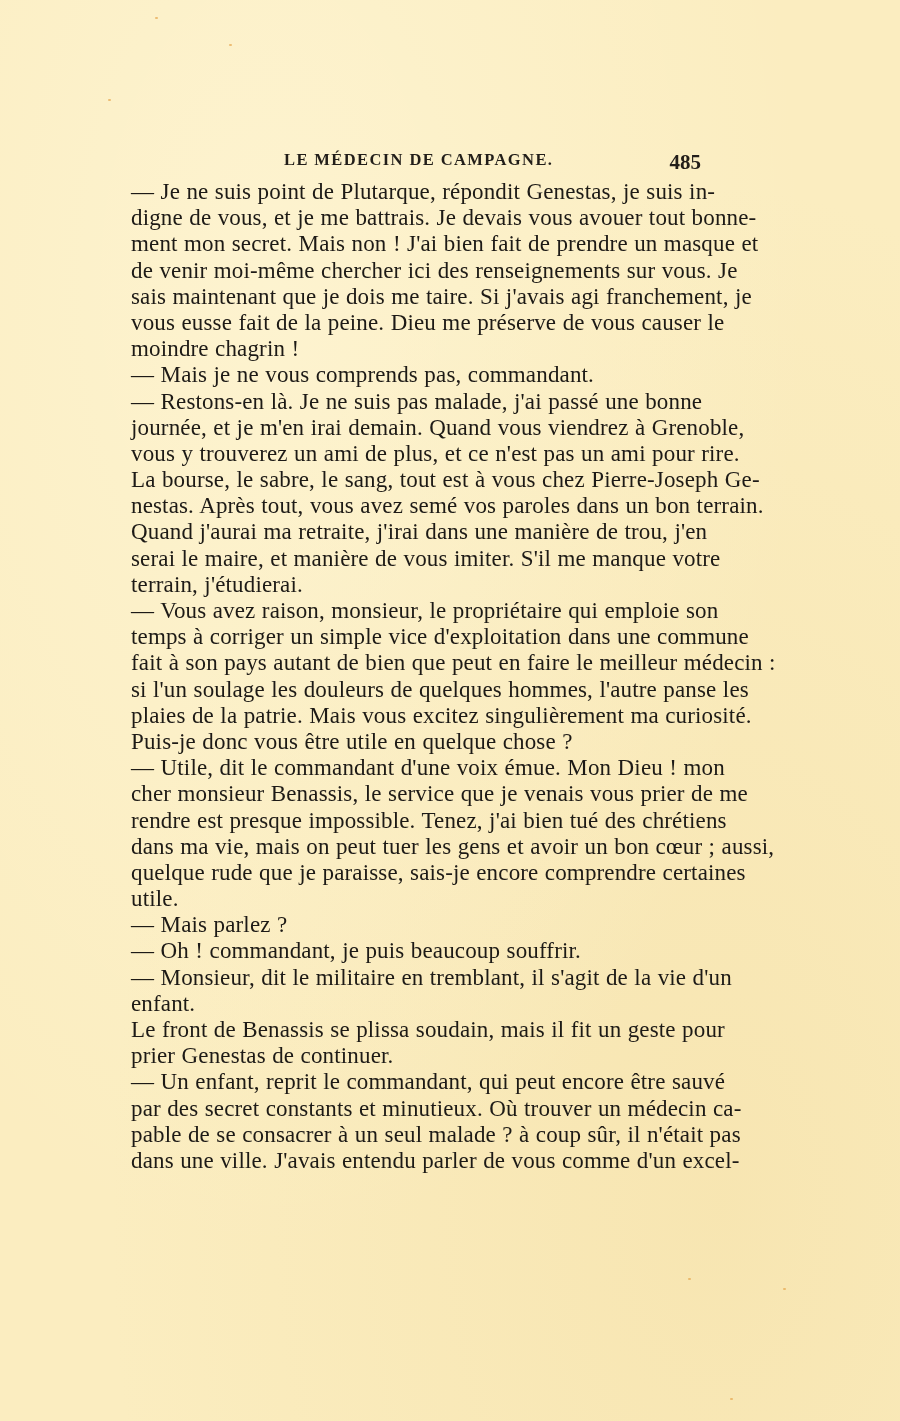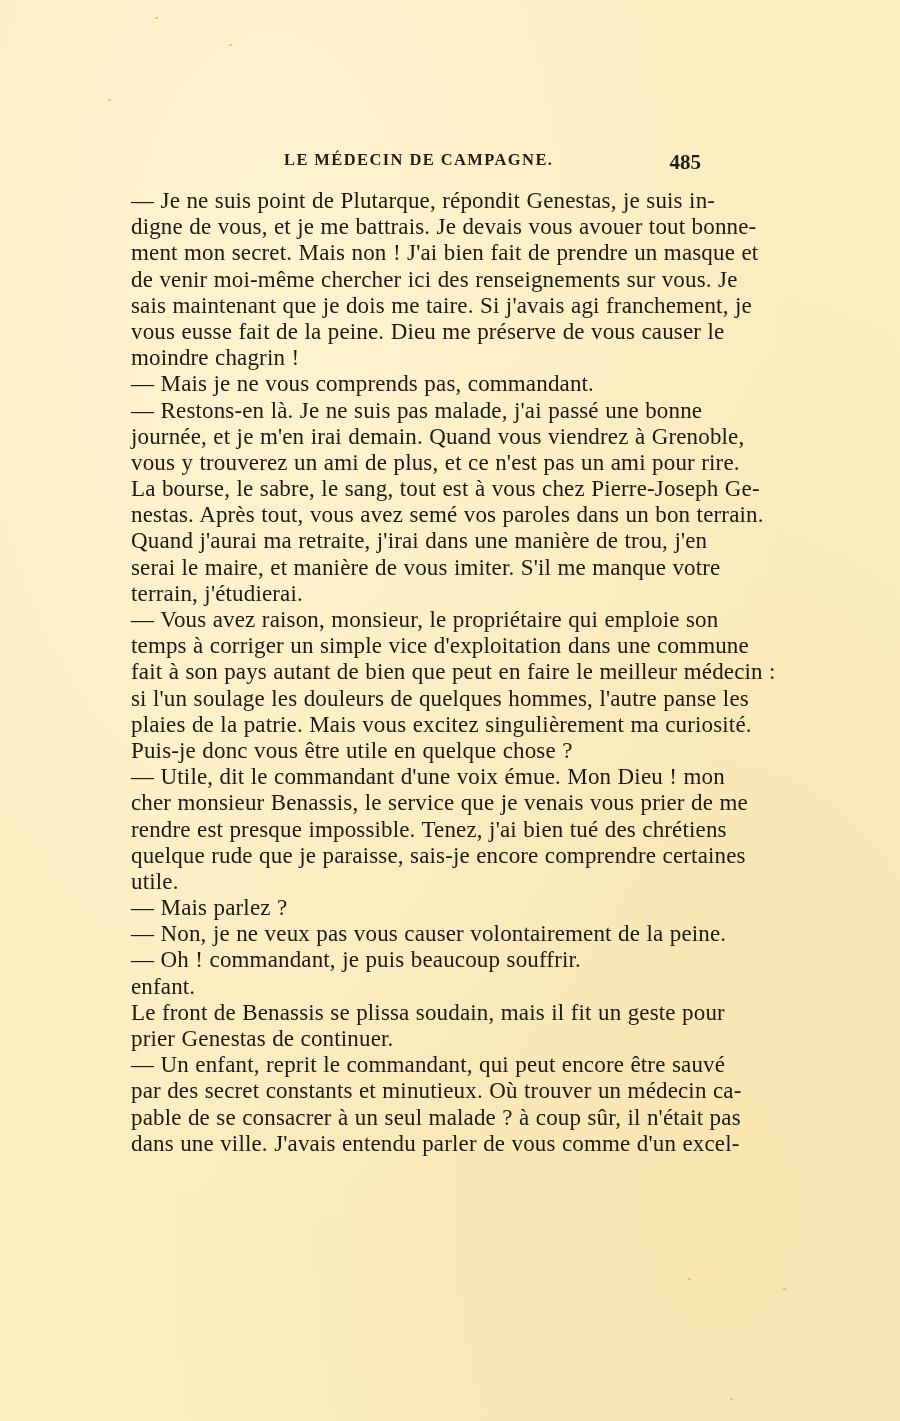--- a/index.html
+++ b/index.html
@@ -20,21 +20,21 @@
     }
     .page {
       position: absolute;
       left: 131px;
       top: 150px;
       width: 570px;
     }
     .running-head {
       position: relative;
       height: 24px;
-      margin-bottom: 14px;
+      margin-bottom: 5px;
       text-align: right;
     }
     .running-title {
       position: absolute;
       left: 153px;
       top: 0;
       font-size: 16.5px;
       letter-spacing: 1.4px;
       font-family: "Liberation Serif", "DejaVu Serif", serif;
       font-weight: bold;
@@ -124,37 +124,36 @@
       <span class="line">fait à son pays autant de bien que peut en faire le meilleur médecin :</span>
       <span class="line">si l'un soulage les douleurs de quelques hommes, l'autre panse les</span>
       <span class="line">plaies de la patrie. Mais vous excitez singulièrement ma curiosité.</span>
       <span class="line last">Puis-je donc vous être utile en quelque chose ?</span>
     </div>
 
     <div>
       <span class="line indent">— Utile, dit le commandant d'une voix émue. Mon Dieu ! mon</span>
       <span class="line">cher monsieur Benassis, le service que je venais vous prier de me</span>
       <span class="line">rendre est presque impossible. Tenez, j'ai bien tué des chrétiens</span>
+      <span class="line">dans ma vie, mais on peut tuer les gens et avoir un bon cœur ; aussi,</span>
       <span class="line">quelque rude que je paraisse, sais-je encore comprendre certaines</span>
       <span class="line last">utile.</span>
     </div>
 
     <div>
       <span class="line indent last">— Mais parlez ?</span>
     </div>
 
-    <div>
-      <span class="line indent last">— Non, je ne veux pas vous causer volontairement de la peine.</span>
-    </div>
 
     <div>
       <span class="line indent last">— Oh ! commandant, je puis beaucoup souffrir.</span>
     </div>
 
     <div>
+      <span class="line indent">— Monsieur, dit le militaire en tremblant, il s'agit de la vie d'un</span>
       <span class="line last">enfant.</span>
     </div>
 
     <div>
       <span class="line indent-para">Le front de Benassis se plissa soudain, mais il fit un geste pour</span>
       <span class="line last">prier Genestas de continuer.</span>
     </div>
 
     <div>
       <span class="line indent">— Un enfant, reprit le commandant, qui peut encore être sauvé</span>

